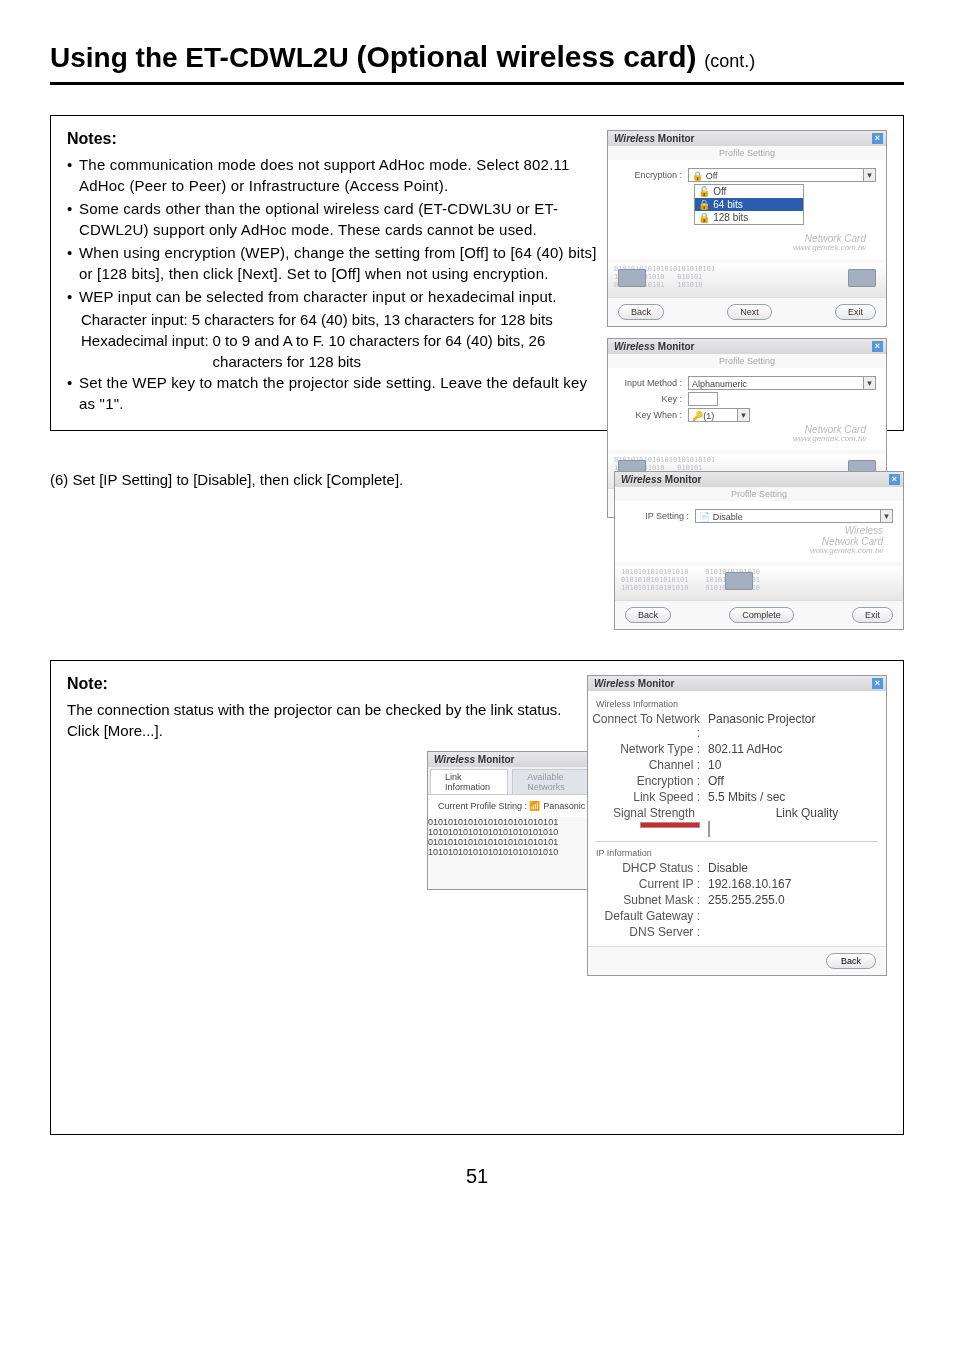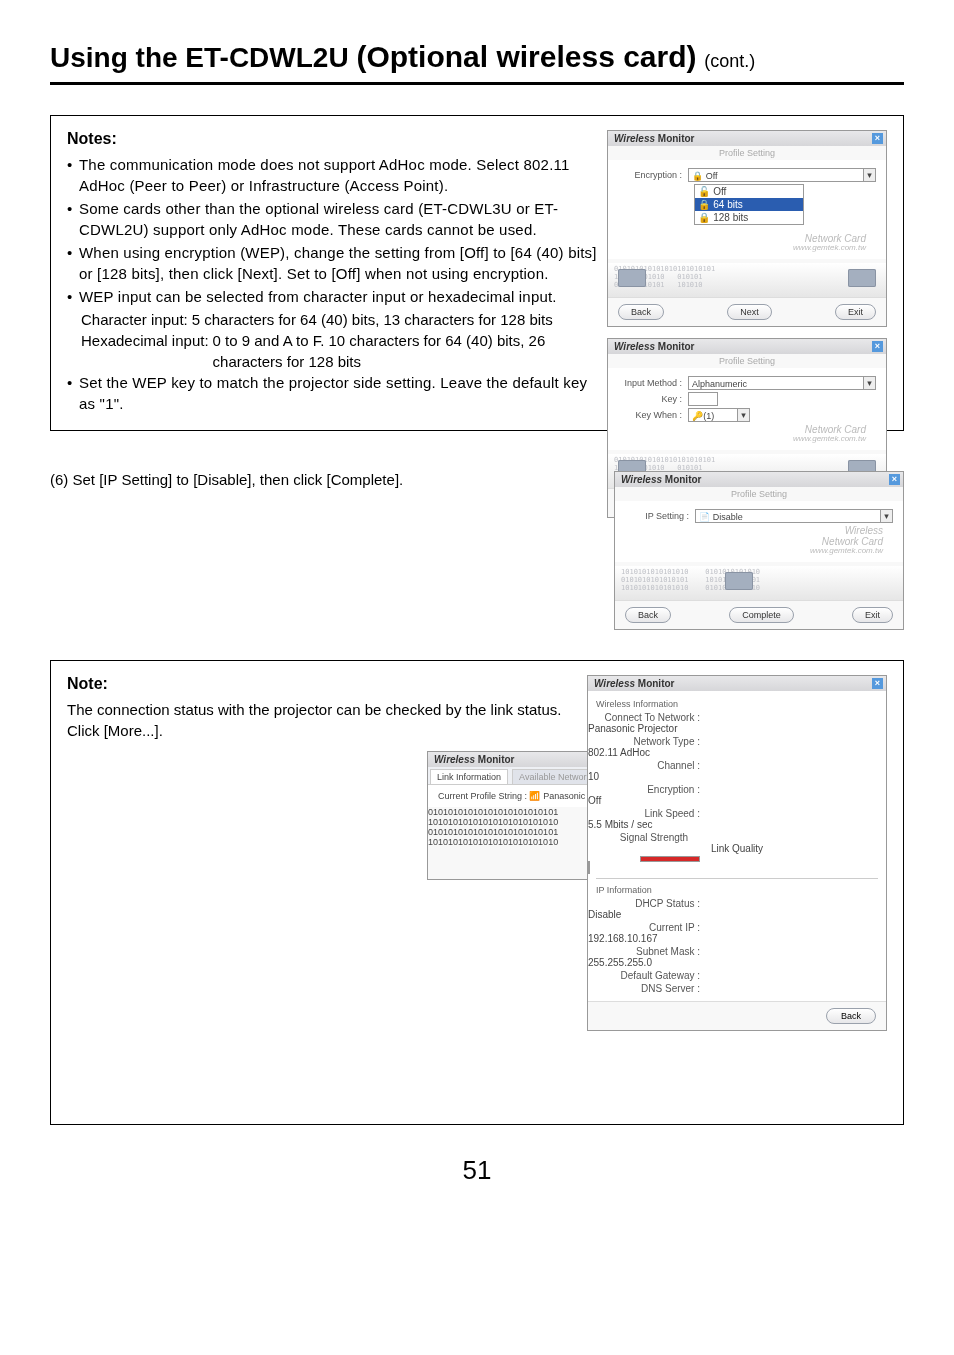--- a/index.html
+++ b/index.html
@@ -74,21 +74,21 @@
     padding: 14px 16px;
     position: relative;
   }
   .note2-text {
     width: 530px;
     font-size: 15px;
     line-height: 1.4;
   }
   .page-num {
     text-align: center;
-    font-size: 26px;
+    font-size: 20px;
     margin-top: 30px;
   }
   
   .shot {
     position: absolute;
     right: 16px;
     border: 1px solid #999;
     background: #f8f8f8;
     font-size: 9px;
     color: #444;
@@ -152,25 +152,25 @@
     background: #f8f8f8;
     font-size: 9px;
     color: #444;
     width: 280px;
     margin: 10px auto 0 360px;
   }
   .tabs {
     display:flex; background:#eef0f4; font-size:9px;
     border-bottom:1px solid #ccc;
   }
-  .tabs span { padding:2px 6px; border:1px solid #ccc; border-bottom:none; background:#fff; margin-right:2px; margin-top:2px; margin-left:2px;}
+  .tabs span { padding:2px 14px; border:1px solid #ccc; border-bottom:none; background:#fff; margin-right:2px; margin-top:2px; margin-left:2px;}
   .tabs span.inactive { background:#e0e3ea; color:#999; }
   .tabs .navbtns { margin-left:auto; display:flex; }
   .tabs .navbtns span { padding:0 4px; background:#dde0e6; border:1px solid #bbb; }
-  .info-grid .r { display:flex; padding:1px 0; font-size:10px;flex-direction:column;}
+  .info-grid .r { display:flex; padding:1px 0; font-size:12px;}
   .info-grid .r .l { width:120px; text-align:right; padding-right:8px; color:#555;}
   .info-grid .r .v { flex:1; color:#444;}
   .bar { height:6px; background:linear-gradient(#d62828,#d62828); width:60px; border:1px solid #999;}
   .fieldset-label { font-size:9px; color:#666; padding:2px 8px;}
   .sep-line { border-top:1px solid #ccc; margin:4px 8px;}
   .right-btn { text-align:right; padding:6px 10px;}
   .right-btn button { font-size:9px; padding:2px 14px; border:1px solid #9aa1ac; border-radius:9px; background:linear-gradient(#fff,#e7e7e9);}
   .step-row { display:flex; align-items:flex-start; gap:20px; margin-bottom:30px;}
   .step-row .left { flex:1; }
   .step-row .rightshot { width:290px; }

